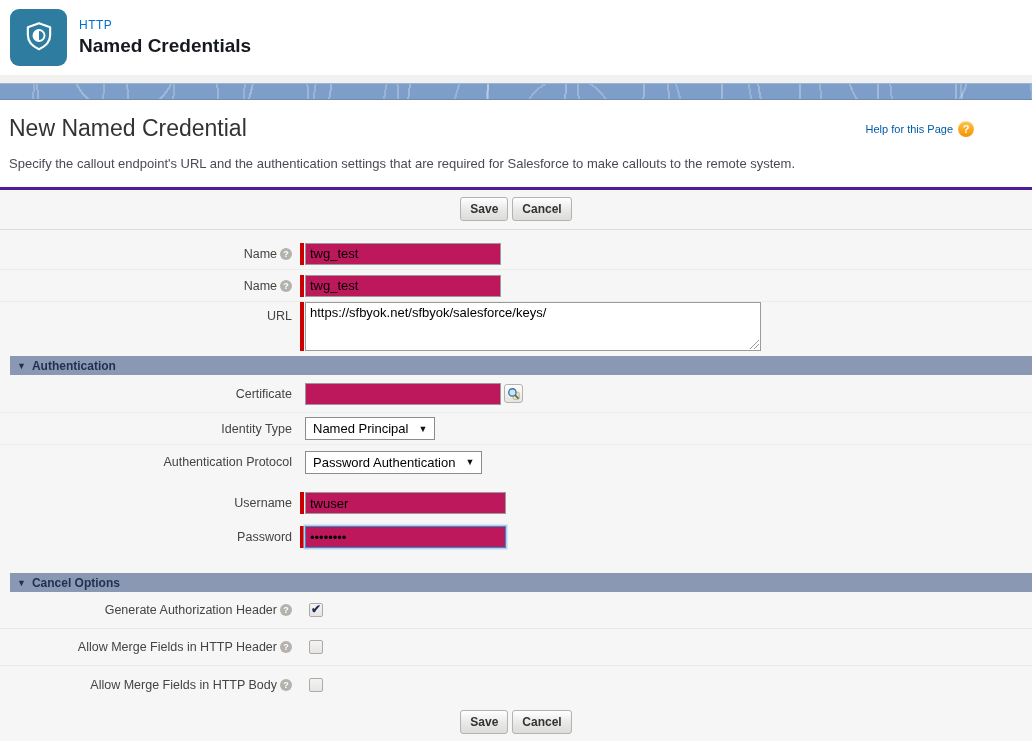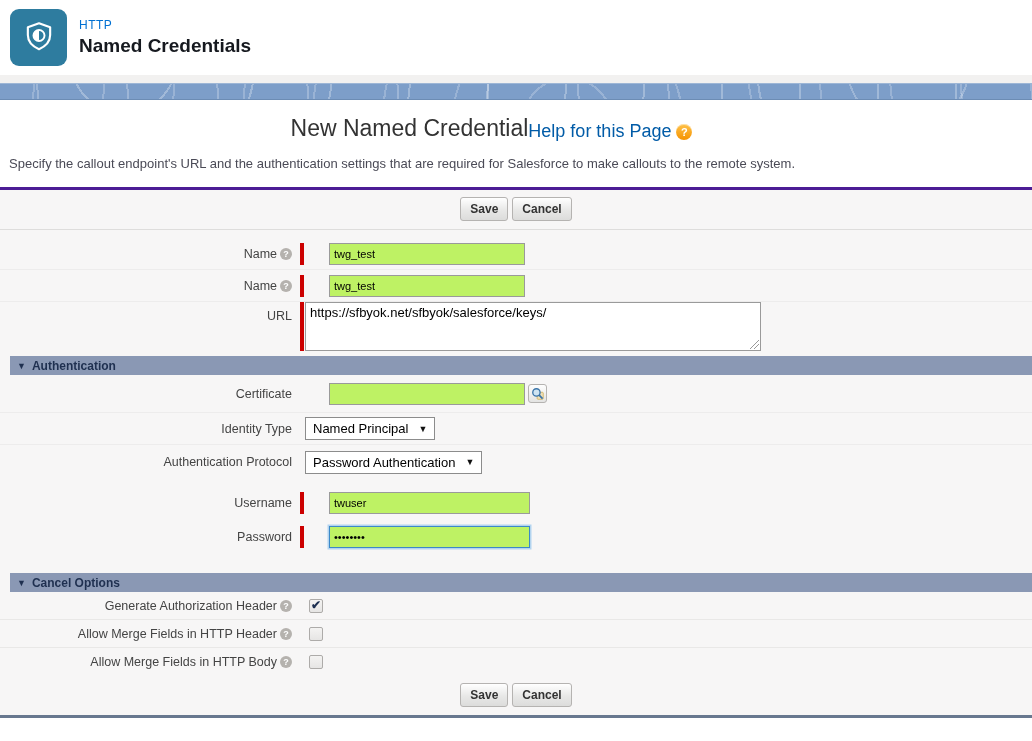--- a/index.html
+++ b/index.html
@@ -15,25 +15,25 @@
   .app-title { color:#16191f; font-size:19px; font-weight:bold; }
   .header-band { height:8px; background:#f2f1f0; }
   .banner { height:17px; background-color:#7d9ec9;
             background-image:
               repeating-radial-gradient(circle at 12% -160%, transparent 0 52px, rgba(255,255,255,.28) 52px 54px, transparent 54px 78px),
               repeating-radial-gradient(circle at 55% 260%, transparent 0 44px, rgba(255,255,255,.22) 44px 46px, transparent 46px 70px),
               repeating-radial-gradient(circle at 88% -120%, transparent 0 60px, rgba(255,255,255,.25) 60px 62px, transparent 62px 90px);
             border-top:1px solid #9db6d6; border-bottom:1px solid #6c8cb4; }
 
   
-  .page-head { display:flex; align-items:flex-start; justify-content:center;
+  .page-head { display:flex; align-items:flex-start; justify-content:space-between;
                padding:15px 58px 0 9px; }
   .page-title { font-size:23px; color:#333; font-weight:normal; }
   .help-link-wrap { display:flex; align-items:center; gap:5px; margin-top:6px; }
-  .help-link { color:#015ba7; font-size:18px; text-decoration:none; }
+  .help-link { color:#015ba7; font-size:11px; text-decoration:none; }
   .help-icon { width:16px; height:16px; border-radius:50%; display:inline-flex; align-items:center;
                justify-content:center; background:linear-gradient(#ffc24a,#f59300);
                color:#fff; font-size:11px; font-weight:bold; box-shadow:inset 0 1px 0 rgba(255,255,255,.5); }
   .help-icon::after { content:"?"; }
   .page-desc { padding:14px 9px 0 9px; font-size:13px; color:#4a4a56; }
 
   
   .form-block { margin-top:16px; background:#f7f6f6; border-top:3px solid #4c1d95;
                 border-bottom:3px solid #68788f; }
   .btn-row { display:flex; justify-content:center; gap:4px; padding:7px 0 8px 0; }
@@ -47,22 +47,22 @@
   .label-col { width:300px; flex:0 0 300px; text-align:right; padding-right:8px;
                font-size:12.5px; color:#444; display:flex; justify-content:flex-end;
                align-items:center; gap:3px; }
   .field-col { display:flex; align-items:center; }
   .info-icon { width:12px; height:12px; border-radius:50%; background:#b5b2ae; color:#fff;
                font-size:9px; font-weight:bold; display:inline-flex; align-items:center;
                justify-content:center; flex:0 0 auto; }
   .info-icon::after { content:"?"; }
 
   .req-bar { width:4px; align-self:stretch; background:#c00; margin-right:1px; }
-  input.text { height:22px; width:196px; border:1px solid #9a9a9a; font-size:11px;
-               padding:1px 4px; font-family:"Liberation Sans", sans-serif; background:#bef264; color:#000;margin-left:24px; }
+  input.text { height:22px; width:196px; border:1px solid #9a9a9a; font-size:13px;
+               padding:1px 4px; font-family:"Liberation Sans", sans-serif; background:#be185d; color:#000; }
   input.text.wide { width:201px; }
   input.text.focused { border:1px solid #3c89c8; box-shadow:0 0 0 1.5px #b3d4ef; }
   .textarea-wrap { position:relative; display:flex; }
   textarea.url-area { width:456px; height:49px; border:1px solid #9a9a9a; resize:none;
                       font-size:13px; padding:2px 4px; font-family:"Liberation Sans", sans-serif;
                       color:#000; overflow:hidden; }
   .resize-grip { position:absolute; right:2px; bottom:2px; width:9px; height:9px;
                  background:linear-gradient(135deg, transparent 0 45%, #999 45% 52%, transparent 52% 70%, #999 70% 77%, transparent 77%); }
 
   .lookup-btn { width:19px; height:19px; margin-left:3px; border:1px solid #b5b3b1; border-radius:3px;
@@ -82,21 +82,21 @@
   .section-header .tri::after { content:"▼"; }
 
   .checkbox { width:14px; height:14px; border:1px solid #adaba9; border-radius:2px;
               background:linear-gradient(#f4f3f2,#e6e5e4); display:inline-flex; align-items:center;
               justify-content:center; cursor:pointer; position:relative; }
   .checkbox.checked::after { content:"✔"; color:#1c2e50; font-size:12px; font-weight:bold;
                              position:relative; top:-1px; }
 
   
   .h32 { height:32px; } .h34 { height:34px; } .h36 { height:36px; } .h38 { height:38px; } .h48 { height:48px; }
-  .cb-row { height:28px; }
+  .cb-row { height:37px; }
   .cb-row.lined { border-bottom:1px solid #e9e8e7; }
   .sep { border-bottom:1px solid #edecec; }
 </style>
 </head>
 <body>
 
 <div class="app-header">
   <div class="entity-icon">
     <span>
       <svg width="34" height="34" viewBox="0 0 32 32">

